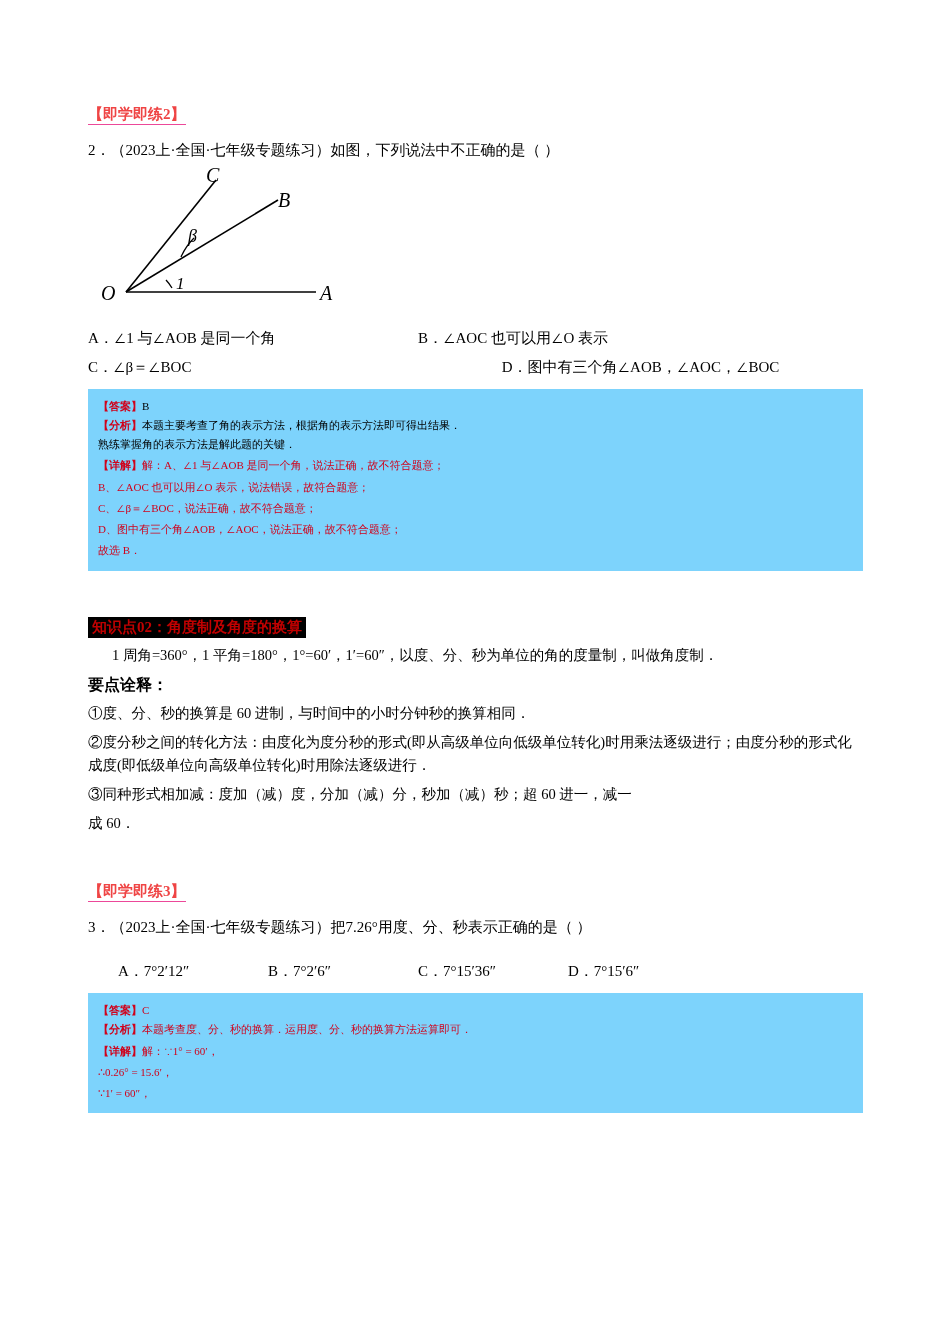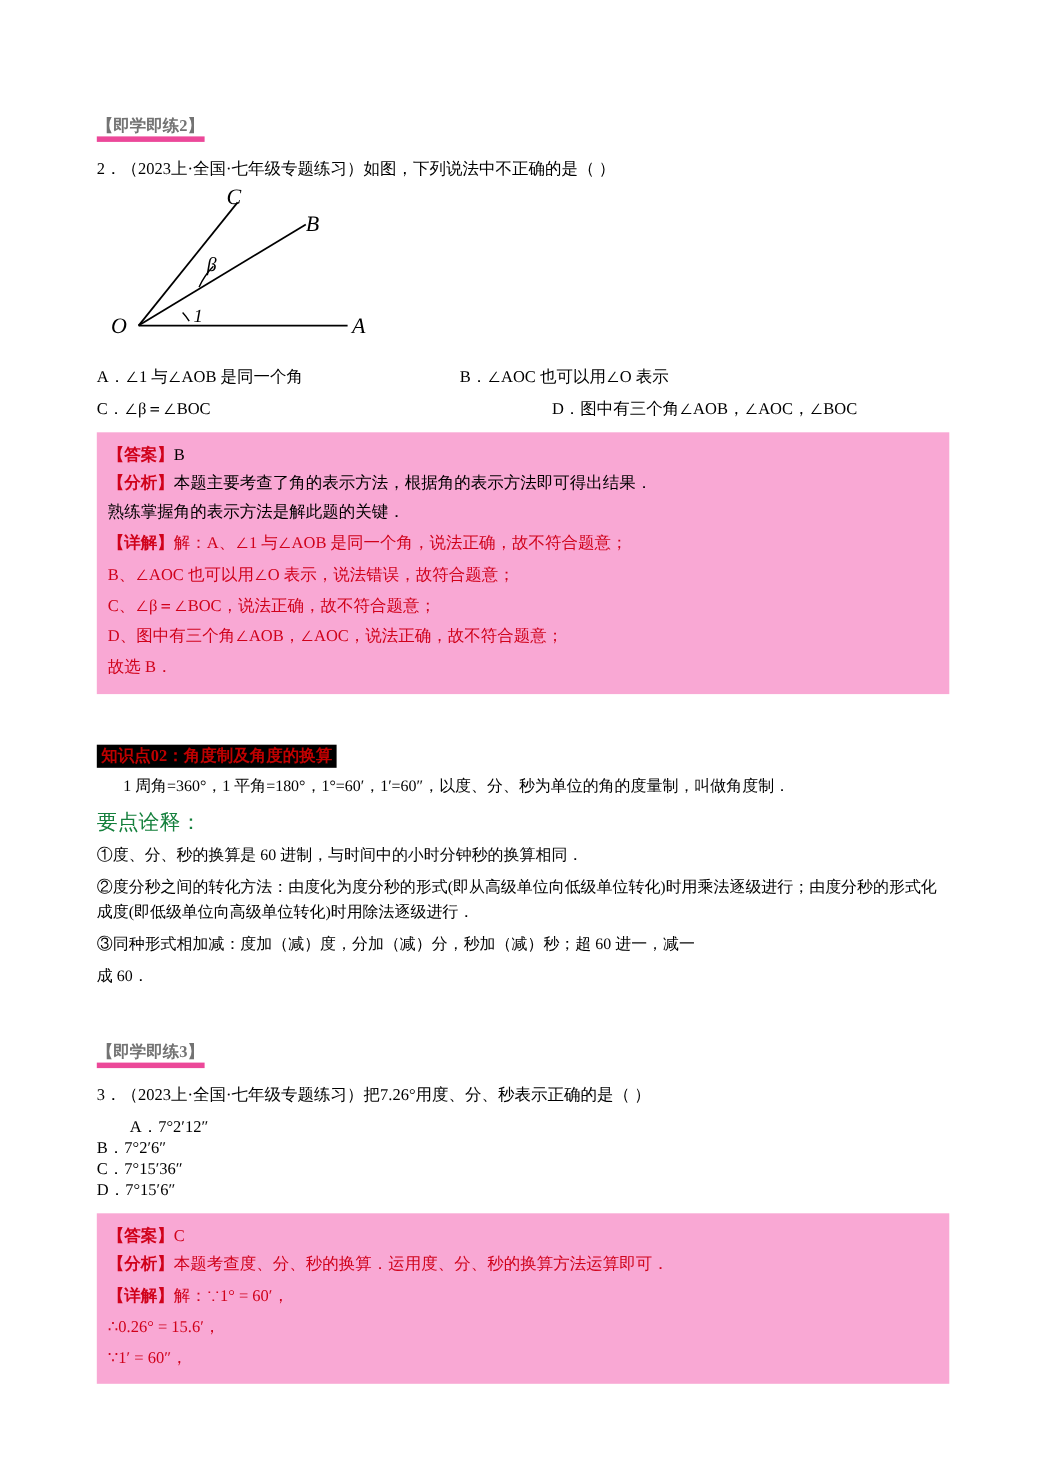--- a/index.html
+++ b/index.html
@@ -21,24 +21,24 @@
     padding: 0;
     box-sizing: border-box;
   }
   .content {
     position: absolute;
     left: 88px;
     top: 105px;
     width: 775px;
   }
   .blue-head {
-    color: #737373;
-    font-weight: bold;
-    font-size: 15px;
-    border-bottom: 5px solid #ec4899;
+    color: #ef4444;
+    font-weight: bold;
+    font-size: 15px;
+    border-bottom: 1px solid #ec4899;
     display: inline-block;
     margin-bottom: 8px;
     font-family: "Liberation Serif", serif;
   }
   .q-line {
     font-size: 15px;
     margin: 6px 0 0 0;
     line-height: 1.5;
   }
   .figure-wrap {
@@ -49,24 +49,24 @@
   .opt-row {
     display: flex;
     font-size: 15px;
     margin-top: 10px;
   }
   .opt-a { width: 330px; }
   .opt-b { flex: 1; }
   .opt-c { width: 330px; }
   .opt-d { flex: 1; text-align: center; }
   .answer-box {
-    background: #f9a8d4;
+    background: #7dd3fc;
     padding: 8px 10px 10px 10px;
     margin-top: 12px;
-    font-size: 15px;
+    font-size: 11px;
     line-height: 1.75;
   }
   .lbl-red {
     color: #d0021b;
     font-weight: bold;
   }
   .txt-red {
     color: #d0021b;
   }
   .txt-black {
@@ -80,30 +80,30 @@
     display: inline-block;
     padding: 1px 4px;
     font-family: "Liberation Serif", serif;
   }
   .kp-body {
     font-size: 14.5px;
     line-height: 1.6;
     margin-top: 6px;
   }
   .magenta {
-    color: #15803d;
-    font-weight: normal;
-    font-size: 19px;
+    color: #000000;
+    font-weight: bold;
+    font-size: 16px;
     margin-top: 8px;
   }
   .indent {
     text-indent: 24px;
   }
   .spacer-lg { height: 46px; }
-  .opt-line { font-size: 15px; display:flex; margin-top: 8px; flex-direction: column;}
+  .opt-line { font-size: 15px; display:flex; margin-top: 24px;}
   .opt-line > span { width: 150px; }
   .detail-line { margin-top: 2px; }
 </style>
 </head>
 <body>
 
 <div class="page">
   <div class="content">
 
     

